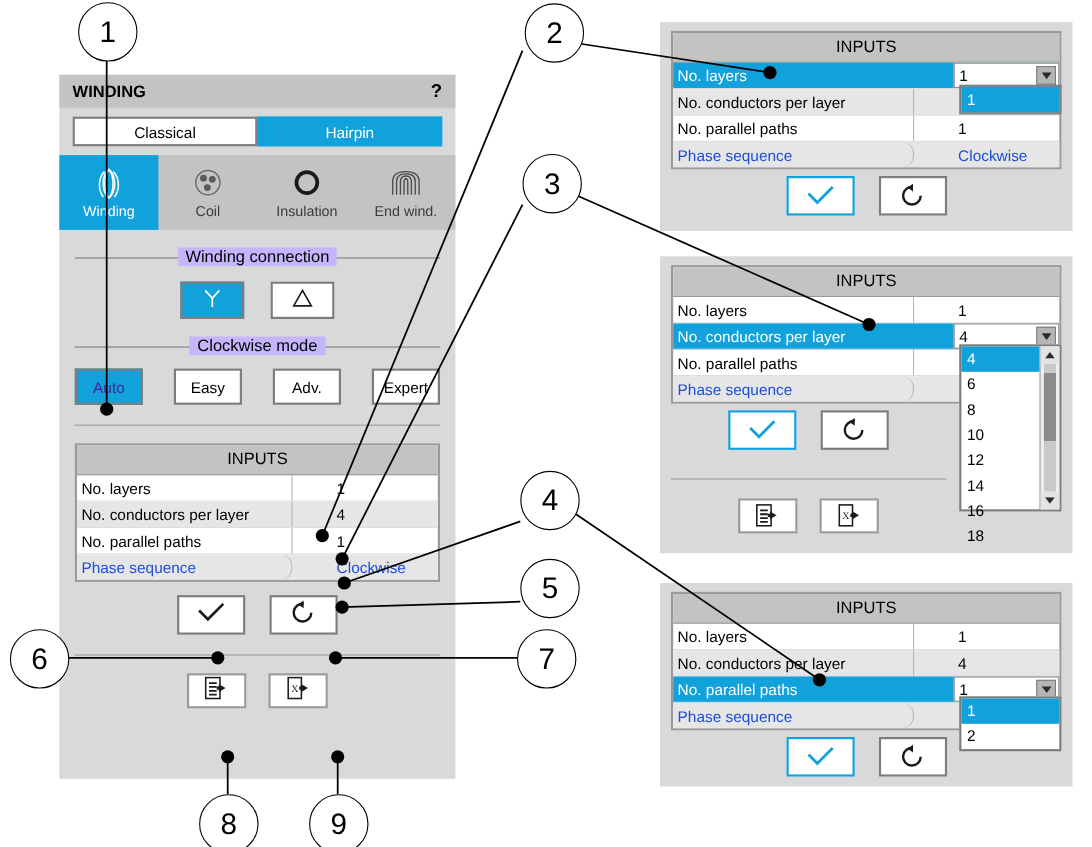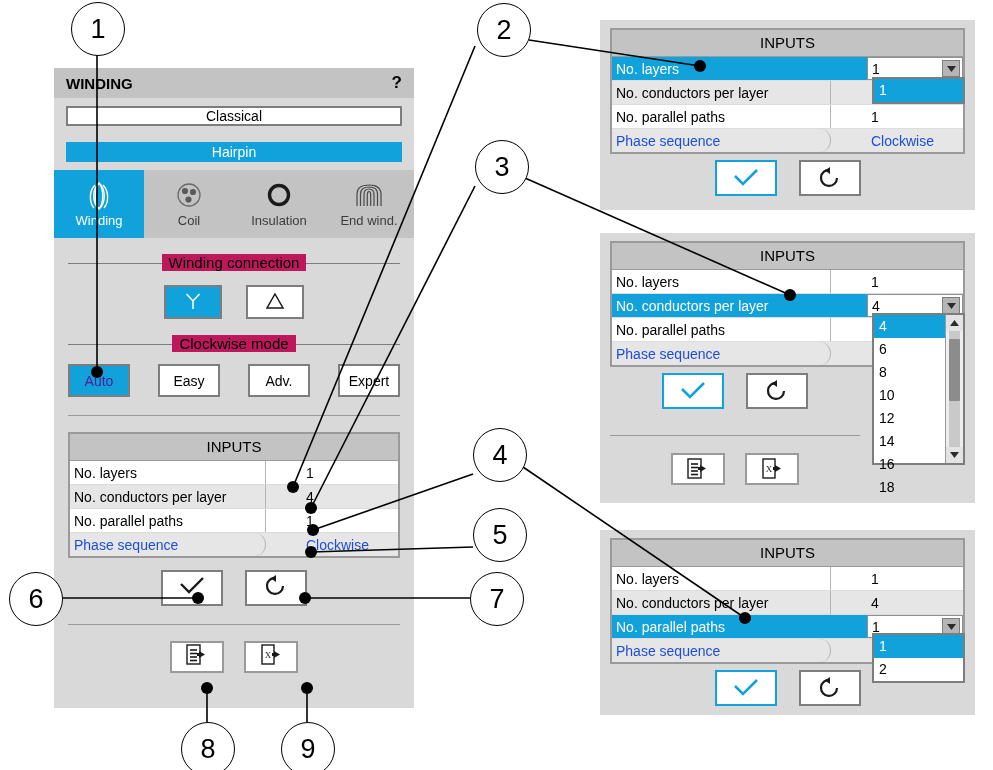--- a/index.html
+++ b/index.html
@@ -10,36 +10,36 @@
 
   
   .panel{position:absolute;background:#d9d9d9;}
   .ptitle{background:#c3c3c3;font-weight:bold;font-size:15px;
           display:flex;align-items:center;padding:0 12px;height:30px;}
   .ptitle .q{margin-left:auto;font-weight:bold;font-size:17px;}
 
   
   #app{left:54px;top:68px;width:360px;height:640px;}
 
-  .segrow{display:flex;gap:16px;padding:8px 12px 0 12px;flex-direction:column;}
+  .segrow{display:flex;gap:0;padding:8px 12px 0 12px;}
   .seg{flex:1;height:27px;border:2px solid #7d7d7d;display:flex;
        align-items:center;justify-content:center;font-size:14px;
        background:#ffffff;box-sizing:border-box;}
   .seg.active{background:#11a2dc;color:#fff;border-color:#11a2dc;}
 
   .iconbar{display:flex;margin:8px 0 0 0;background:#c3c3c3;height:68px;}
   .ibtn{flex:1;display:flex;flex-direction:column;align-items:center;
         justify-content:center;gap:1px;font-size:13px;color:#3c3c3c;}
   .ibtn.active{background:#11a2dc;color:#ffffff;}
   .ibtn svg{display:block;}
 
   .fieldset{position:relative;margin:16px 14px 0 14px;}
   .fsline{position:absolute;left:0;right:0;top:9px;height:1px;background:#7d7d7d;}
   .fslabel{position:relative;display:block;text-align:center;font-size:15px;}
-  .fslabel span{background:#be185d;padding:0 7px;}
+  .fslabel span{background:#c4b5fd;padding:0 7px;}
 
   .btnrow{display:flex;justify-content:center;gap:24px;margin-top:14px;}
   .sqbtn{width:58px;height:34px;border:2px solid #7d7d7d;background:#fff;
          display:flex;align-items:center;justify-content:center;
          font-size:15px;box-sizing:border-box;}
   .sqbtn.on{background:#11a2dc;border-color:#7d7d7d;color:#fff;}
 
   .moderow{display:flex;justify-content:space-between;margin:12px 14px 0 14px;}
   .modebtn{width:62px;height:33px;border:2px solid #7d7d7d;background:#fff;
            display:flex;align-items:center;justify-content:center;font-size:14px;

